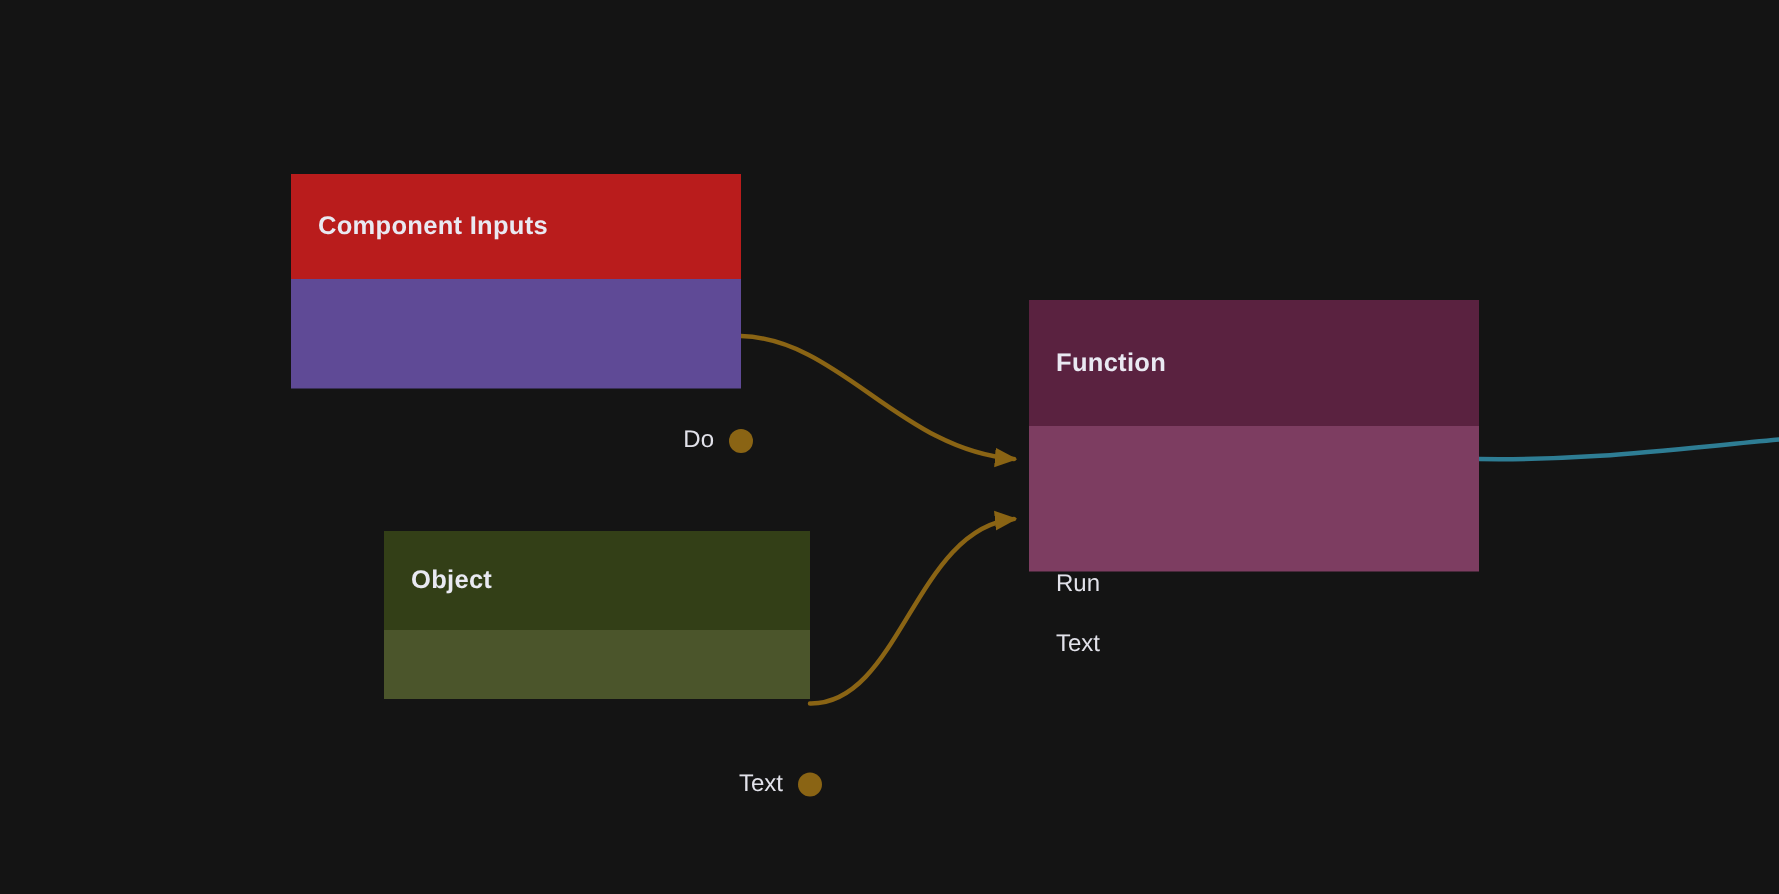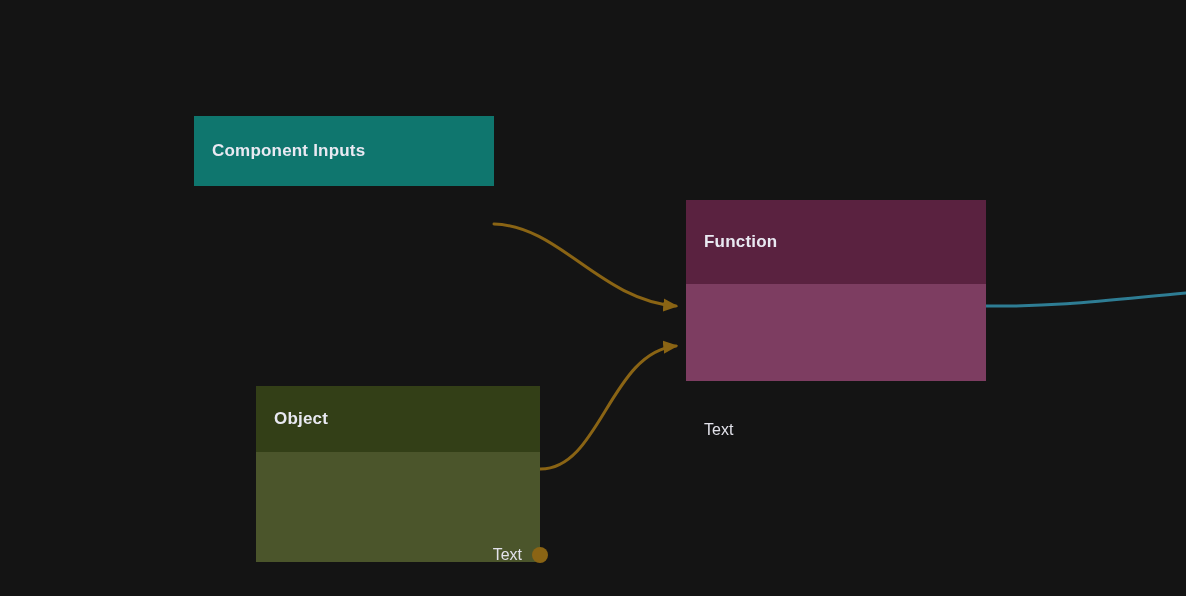--- a/index.html
+++ b/index.html
@@ -77,31 +77,40 @@
         <marker id="arrow-8a6414" viewBox="0 0 10 10" refX="8.5" refY="5" markerWidth="5" markerHeight="5" orient="auto-start-reverse" markerUnits="strokeWidth">
           <path d="M 0 0.6 L 10 5 L 0 9.4 z" fill="#8a6414"></path>
         </marker>
       </defs>
       <path d="M 494 224 C 560 226, 600 300, 676 306" fill="none" stroke="#8a6414" stroke-width="3" stroke-linecap="round" marker-end="url(#arrow-8a6414)"></path>
       <path d="M 540 469 C 600 470, 610 352, 676 346" fill="none" stroke="#8a6414" stroke-width="3" stroke-linecap="round" marker-end="url(#arrow-8a6414)"></path>
       <path d="M 986 306 C 1060 307, 1110 300, 1186 293" fill="none" stroke="#2e7d94" stroke-width="3" stroke-linecap="round"></path>
     </svg>
 
 <div class="node node--component-inputs" style="left: 194px; top: 116px; width: 300px; height: 143px;">
-      <div class="node-header" style="height: 70px; background: #0f766e;">Component Inputs</div>
+      <div class="node-header" style="height: 70px; background: #b91c1c;">Component Inputs</div>
+      <div class="node-body" style="background: rgb(95, 74, 150);">
+        <div class="port-row" style="top: 97px;">
+          <span class="port-label out">Do</span>
+          <span class="port-dot exec-out" style="background: rgb(138, 100, 20);"></span>
+        </div>
+      </div>
     </div>
     <div class="node node--function" style="left: 686px; top: 200px; width: 300px; height: 181px;">
       <div class="node-header" style="height: 84px; background: rgb(90, 34, 64);">Function</div>
       <div class="node-body" style="background: rgb(125, 61, 97);">
+        <div class="port-row" style="top: 95px;">
+          <span class="port-label in">Run</span>
+        </div>
         <div class="port-row" style="top: 135px;">
           <span class="port-label in">Text</span>
         </div>
       </div>
     </div>
-    <div class="node node--object" style="left: 240px; top: 386px; width: 300px; height: 176px; padding-left: 16px;">
+    <div class="node node--object" style="left: 240px; top: 354px; width: 300px; height: 112px; padding-left: 16px;">
       <div class="node-header" style="height: 66px; background: rgb(51, 63, 23);">Object</div>
       <div class="node-body" style="background: rgb(75, 85, 43);">
         <div class="port-row" style="top: 92px;">
           <span class="port-label out">Text</span>
           <span class="port-dot exec-out" style="background: rgb(138, 100, 20);"></span>
         </div>
       </div>
     </div>
   </div>
 

